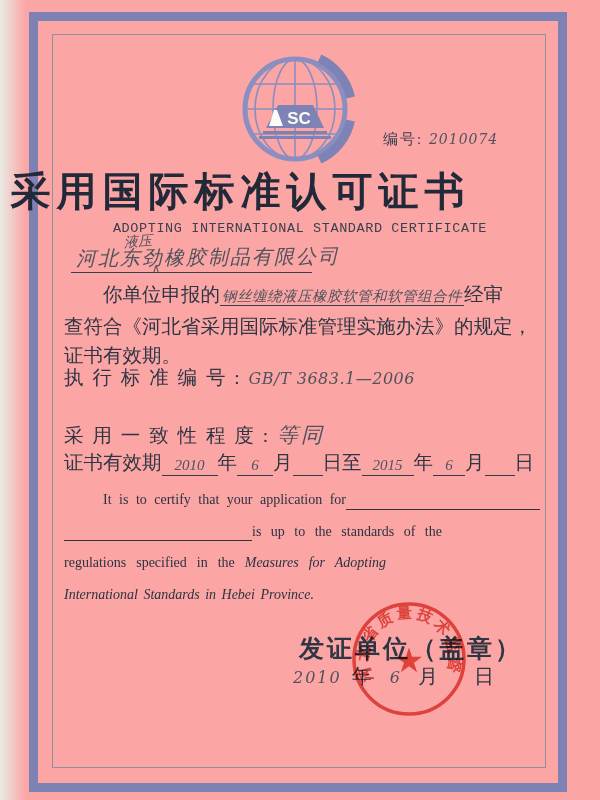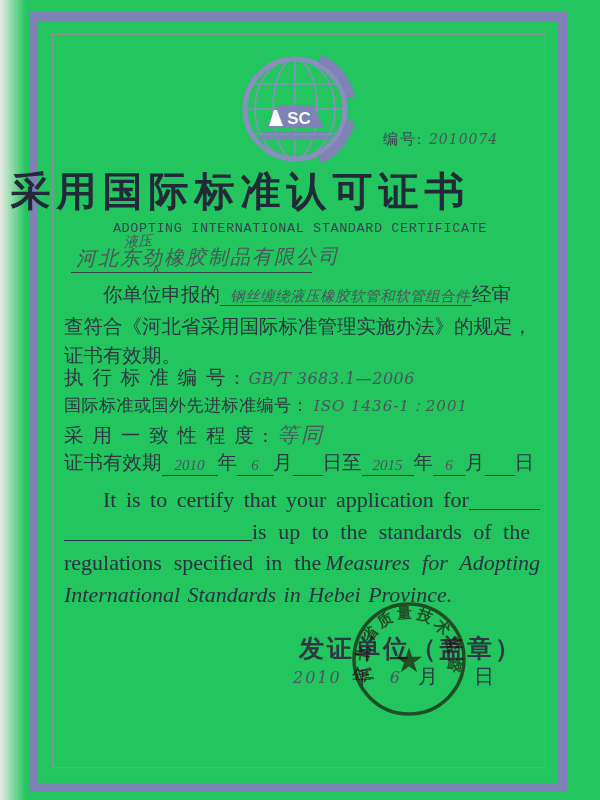--- a/index.html
+++ b/index.html
@@ -1,18 +1,18 @@
 <!DOCTYPE html>
 <html><head>
 <meta charset="utf-8">
 <style>
   html,body{margin:0;padding:0;background:#ffffff;}
   .page{
     position:relative;width:600px;height:800px;overflow:hidden;
-    background:#22c55e;
+    background:#fca5a5;
     font-family:"Liberation Serif","DejaVu Serif",serif;
     color:#2e3644;
   }
   .page::before{ 
     content:"";position:absolute;left:0;top:0;width:26px;height:100%;
     background:linear-gradient(90deg,#e9ebe4,rgba(251,251,247,0));
     pointer-events:none;
   }
   .frame-outer{
     position:absolute;left:29px;top:12px;width:538px;height:780px;
@@ -30,34 +30,34 @@
     font-size:40px;font-weight:bold;letter-spacing:6px;color:#222939;white-space:nowrap;}
   .subtitle{position:absolute;top:221px;left:0;width:600px;text-align:center;
     font-size:13.5px;letter-spacing:0.6px;color:#3a4150;font-family:Liberation Mono, monospace;}
   .company-insert{position:absolute;left:124px;top:233px;font-size:14px;transform:rotate(-4deg);}
   .company-caret{position:absolute;left:152px;top:262px;font-size:11px;color:#4e535c;}
   .company-name{position:absolute;left:76px;top:244px;font-size:20px;letter-spacing:2px;transform:rotate(-0.5deg);white-space:nowrap;}
   .company-line{position:absolute;left:71px;top:272px;width:241px;border-top:1.5px solid #39404d;}
   .para{position:absolute;left:64px;top:280px;width:476px;font-size:19.5px;line-height:29.5px;color:#2e3644;}
   .indent{display:inline-block;width:39px;}
   .hw-fill{font-style:italic;color:#4e535c;font-size:14.5px;letter-spacing:0.5px;
-    border-bottom:1.5px solid #39404d;padding:0 2px 1px 10px;}
+    border-bottom:1.5px solid #39404d;padding:0 2px 1px 2px;}
   .field{position:absolute;left:64px;white-space:nowrap;color:#2e3644;}
   .f1{top:364px;font-size:19.5px;letter-spacing:2px;}
   .f1 .hw{font-size:16px;letter-spacing:0.5px;}
   .f2{top:394px;font-size:17px;letter-spacing:0.5px;}
   .f2 .hw{font-size:15px;letter-spacing:1px;}
   .f3{top:421px;font-size:19.5px;letter-spacing:2px;}
   .f3 .hw{font-size:21px;letter-spacing:3px;}
   .validity{position:absolute;left:64px;top:449px;font-size:19.5px;color:#2e3644;
     display:flex;align-items:flex-end;white-space:nowrap;}
   .blank{display:inline-block;border-bottom:1.5px solid #343b48;text-align:center;
     font-style:italic;color:#4e535c;font-size:15px;line-height:20px;}
   .b-y1{width:56px;} .b-m1{width:36px;} .b-d{width:30px;} .b-y2{width:52px;} .b-m2{width:32px;}
-  .eng{position:absolute;left:64px;top:484px;width:476px;font-size:22px;
+  .eng{position:absolute;left:64px;top:484px;width:476px;font-size:14px;
     line-height:31.5px;color:#2b3240;}
   .eline{display:flex;align-items:flex-end;}
   .etext{white-space:nowrap;}
   .ws1{word-spacing:4px;} .ws2{word-spacing:6px;} .ws3{word-spacing:6.5px;} .ws4{word-spacing:2px;}
   .fill-line{border-bottom:1.5px solid #2b3240;margin-bottom:6px;}
   .grow{flex:1;}
   .w188{width:188px;}
   .ital{font-style:italic;}
   .issuer-label{position:absolute;left:299px;top:632px;font-size:25px;font-weight:bold;
     letter-spacing:3px;color:#2e3543;white-space:nowrap;}
@@ -121,24 +121,20 @@
   <div class="para">
     <div><span class="indent"></span><span>你单位申报的</span><span class="hw-fill">钢丝缠绕液压橡胶软管和软管组合件</span><span>经审</span></div>
     <div>查符合《河北省采用国际标准管理实施办法》的规定，</div>
     <div>证书有效期。</div>
   </div>
 
   <div class="field f1">
     <span>执 行 标 准 编 号 :</span>
     <span class="hw">GB/T 3683.1—2006</span>
   </div>
-  <div class="field f2">
-    <span>国际标准或国外先进标准编号：</span>
-    <span class="hw">ISO 1436-1：2001</span>
-  </div>
   <div class="field f3">
     <span>采 用 一 致 性 程 度 :</span>
     <span class="hw">等同</span>
   </div>
 
   <div class="validity">
     <span>证书有效期</span>
     <span class="blank b-y1">2010</span>
     <span>年</span>
     <span class="blank b-m1">6</span>

